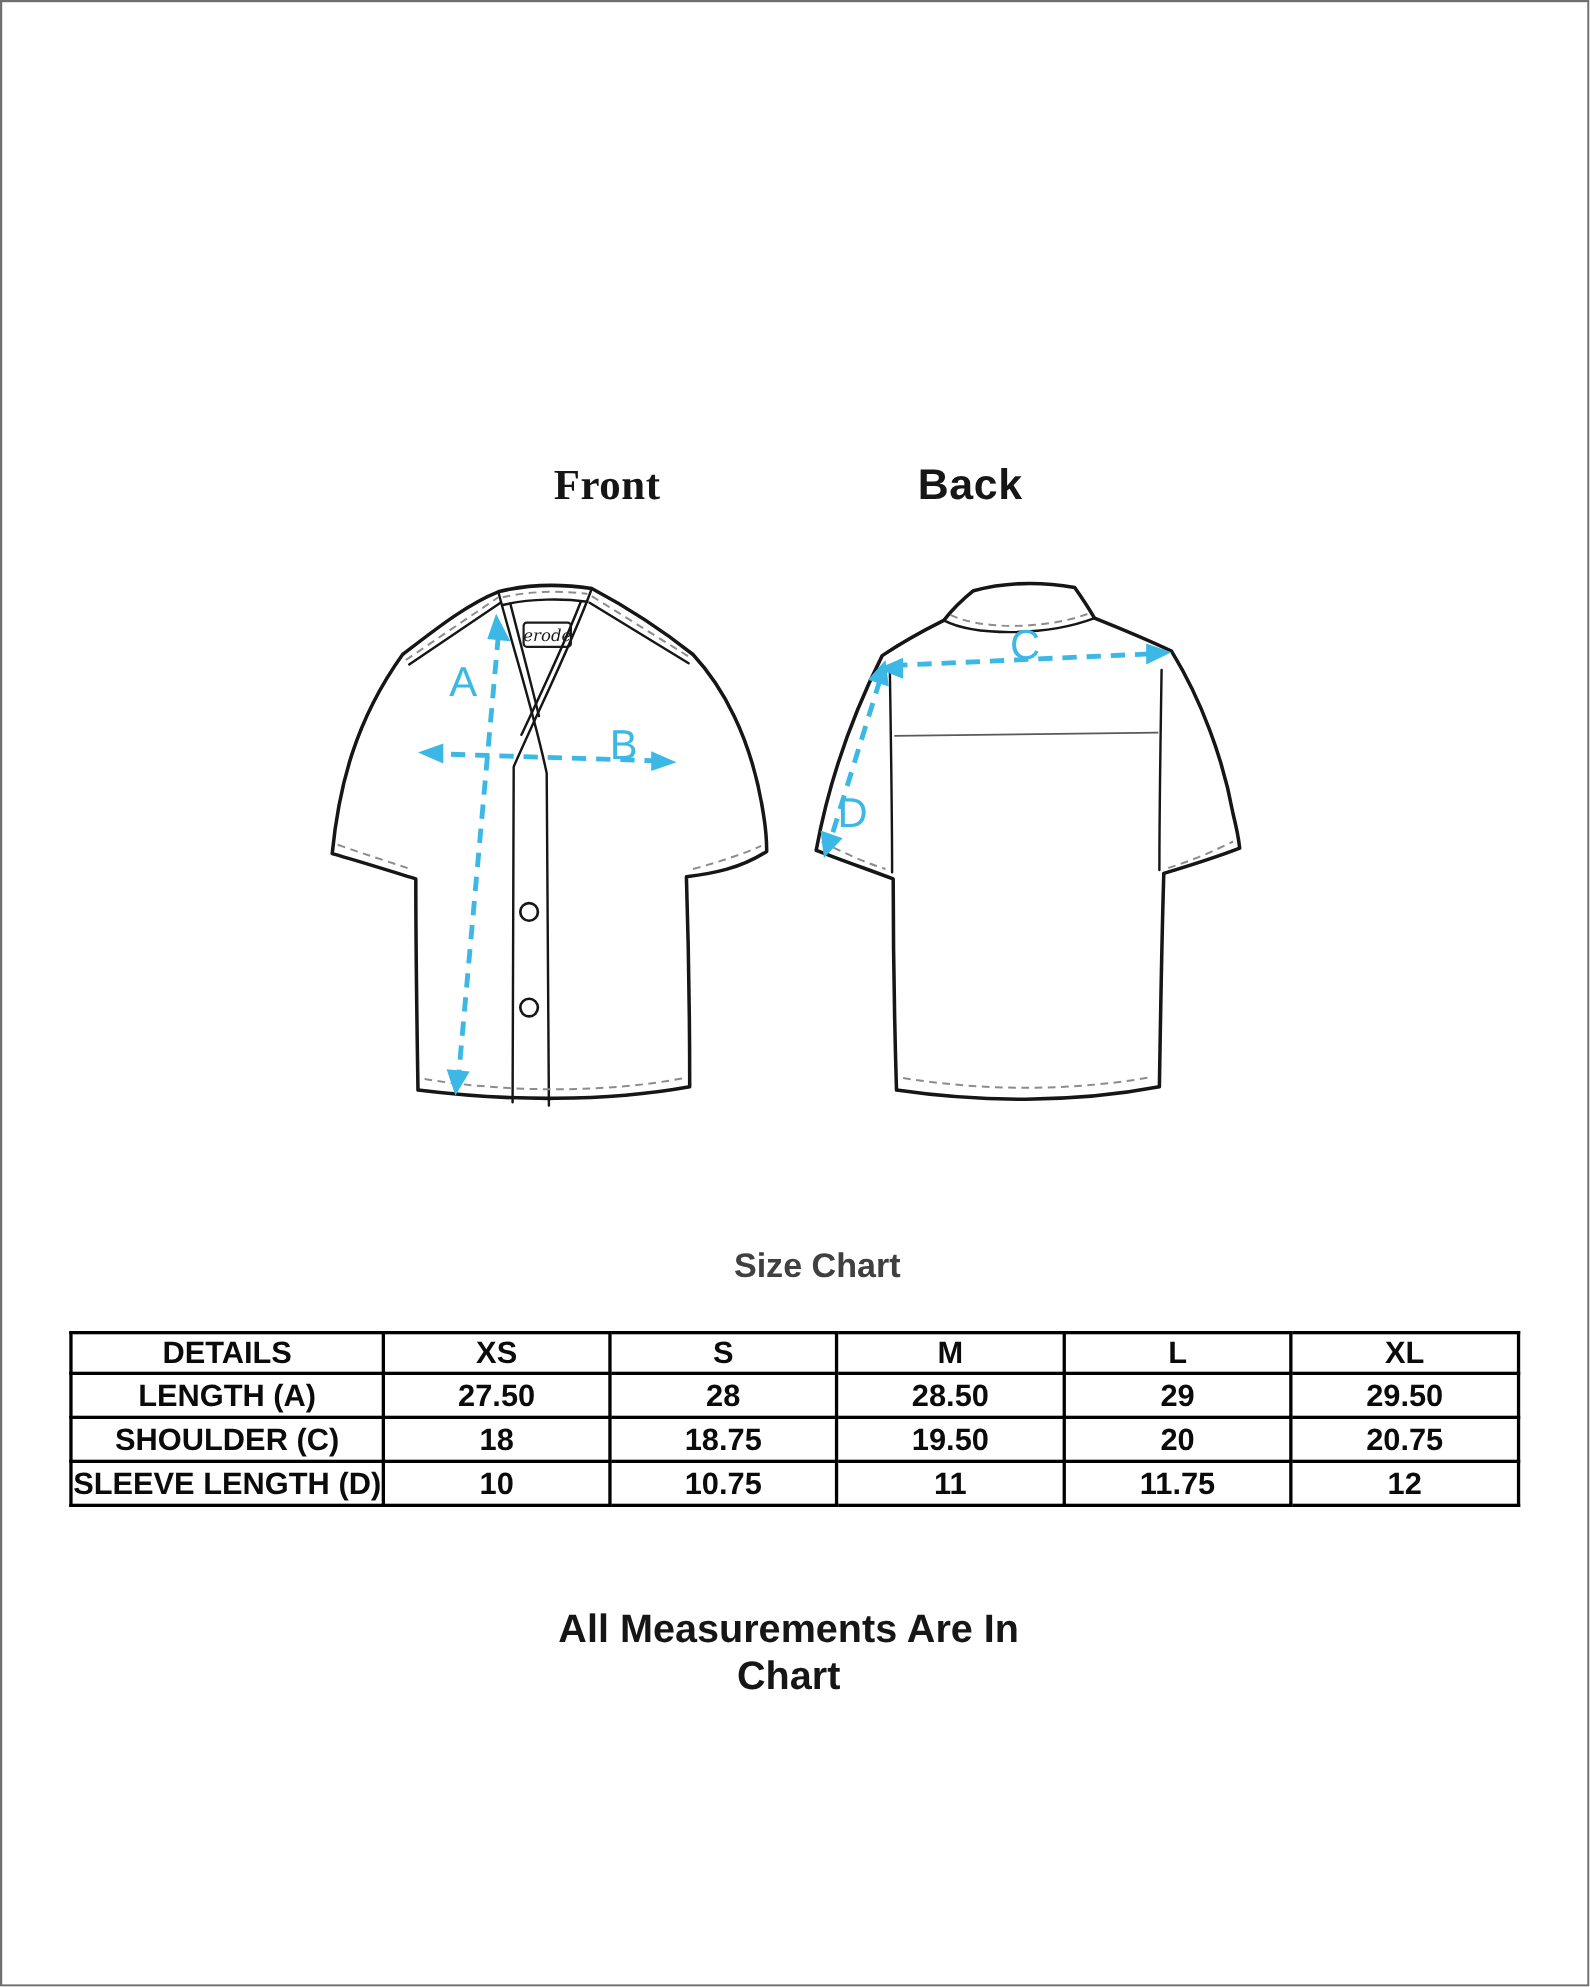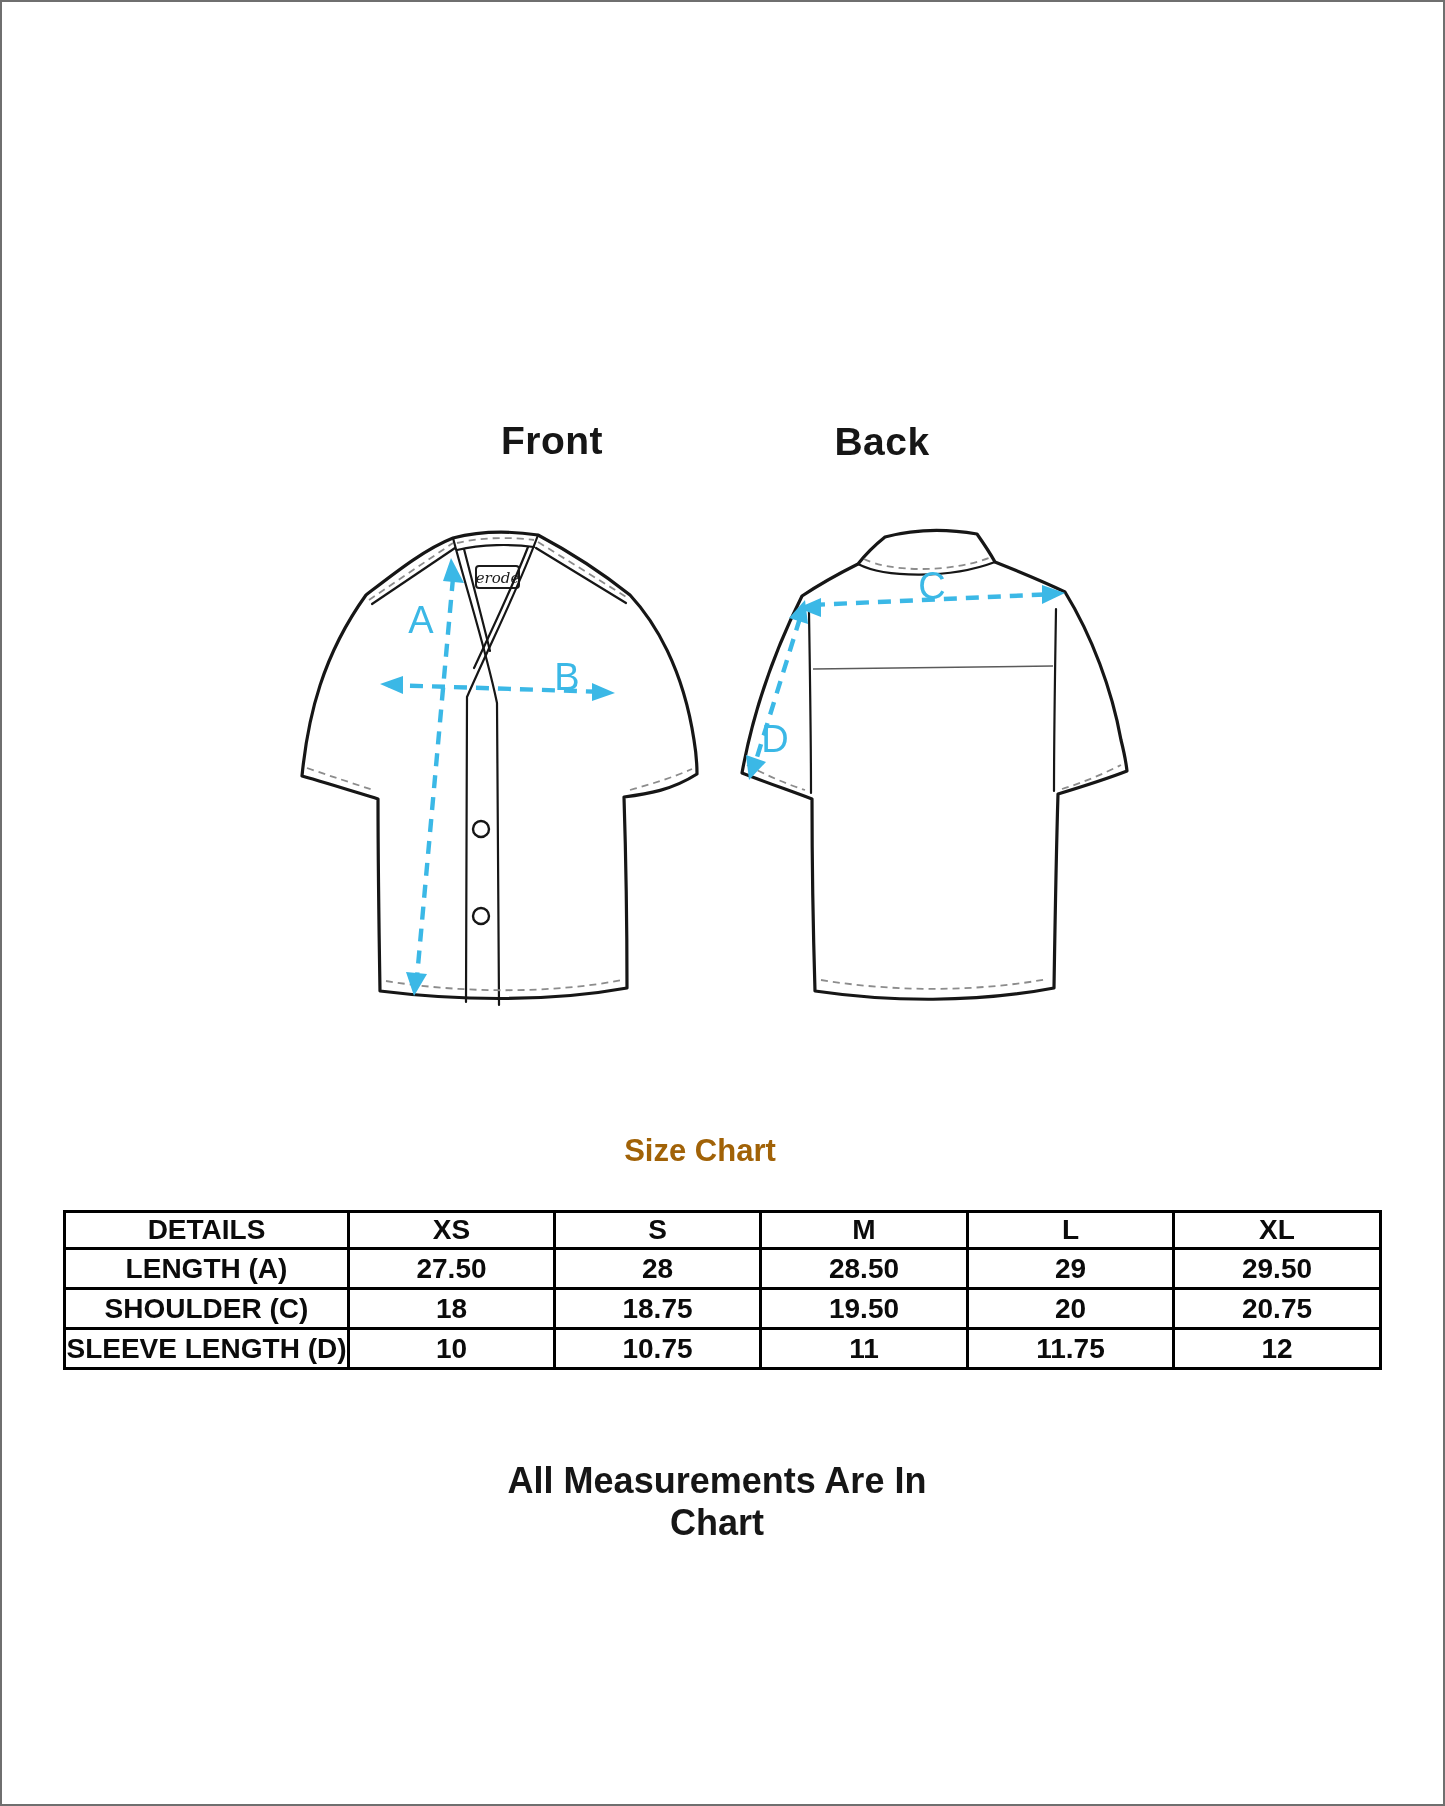--- a/index.html
+++ b/index.html
@@ -9,35 +9,35 @@
     -webkit-font-smoothing:antialiased;
   }
   .page{
     position:absolute;left:0;top:0;width:1441px;height:1802px;
     border:2px solid #6f6f6f;background:#ffffff;
   }
   .view-label{
     position:absolute;text-align:center;font-size:39px;font-weight:700;
     letter-spacing:.5px;color:#161616;
   }
-  #front-label{left:452px;top:419px;width:200px;}
+  #front-label{left:452px;top:419px;width:200px;font-family:Liberation Serif, serif;}
   #back-label{left:782px;top:420px;width:200px;}
   .art{position:absolute;left:0;top:0;width:1445px;height:1806px;}
   .outline{fill:#ffffff;stroke:#161616;stroke-width:3.2;stroke-linejoin:round;stroke-linecap:round;}
   .detail{fill:none;stroke:#161616;stroke-width:2.2;stroke-linecap:round;}
   .thin{fill:none;stroke:#5a5a5a;stroke-width:1.6;}
   .stitch{fill:none;stroke:#8c8c8c;stroke-width:1.8;stroke-dasharray:7 5;stroke-linecap:butt;}
   .btn{fill:#ffffff;stroke:#161616;stroke-width:2.4;}
   .mline{fill:none;stroke-width:4.4;stroke-dasharray:13 9;}
   .arrow-label{font-family:"Liberation Sans",sans-serif;font-size:38px;font-weight:400;}
   .tag-rect{fill:#ffffff;stroke:#1c1c1c;stroke-width:2;}
   .tag-text{font-family:"DejaVu Serif",serif;font-style:italic;font-size:15px;fill:#1c1c1c;}
   .chart-title{
-    position:absolute;left:500px;top:1133px;width:400px;text-align:center;
-    font-size:31px;font-weight:700;color:#a16207;
+    position:absolute;left:543px;top:1133px;width:400px;text-align:center;
+    font-size:31px;font-weight:700;color:#404040;
   }
   .size-table{
     position:absolute;left:63px;top:1210px;width:1316px;
     border-collapse:collapse;table-layout:fixed;
   }
   .size-table th,.size-table td{
     border:3px solid #000;text-align:center;vertical-align:middle;
     font-size:28px;font-weight:700;color:#0b0b0b;padding:0;
   }
   .size-table th{height:34px;}

